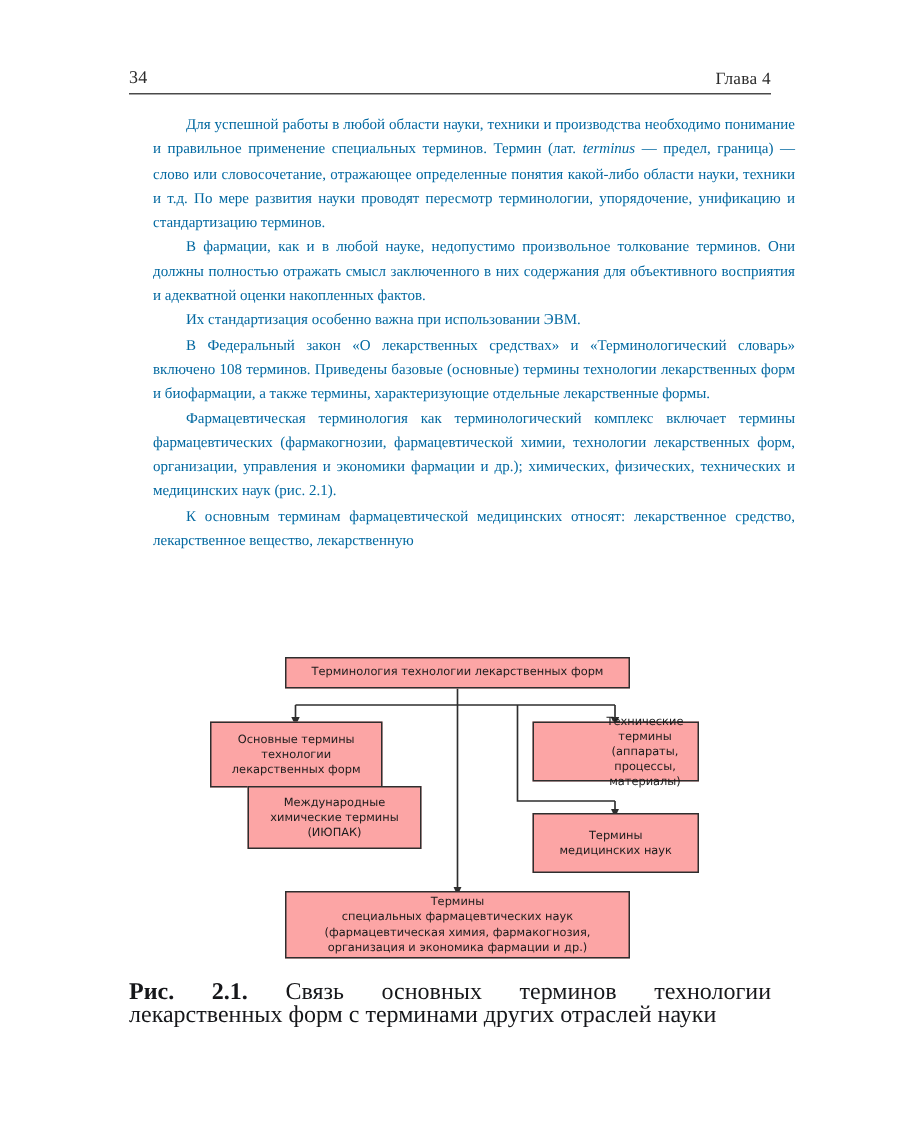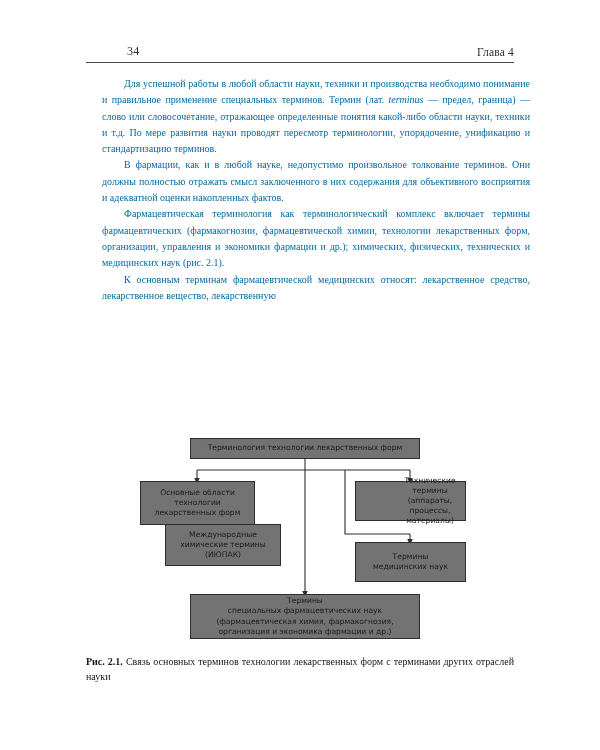--- a/index.html
+++ b/index.html
@@ -26,25 +26,24 @@
   .runhead {
     position: absolute;
     left: 86px;
     top: 44px;
     width: 428px;
     height: 22px;
   }
   .runhead-row {
     display: flex;
     justify-content: space-between;
-    align-items: center;
+    align-items: flex-end;
     font-size: 11.5px;
     color: #2b2b2b;
     letter-spacing: 0.2px;
-    margin-left: 41px;
   }
   .runhead-rule {
     margin-top: 3px;
     border-bottom: 1.3px solid #4a4a4a;
     width: 100%;
   }
   .folio { font-size: 12px; }
   .chaptertag { font-size: 11.5px; }
 
   
@@ -78,21 +77,21 @@
   .fig-canvas {
     position: absolute;
     left: 0; top: 0;
     width: 428px;
     height: 216px;
   }
   .node {
     position: absolute;
     box-sizing: border-box;
     border: 1.1px solid #2e2e2e;
-    background: #737373;
+    background: #fca5a5;
     font-family: "DejaVu Sans", "Liberation Sans", sans-serif;
     font-size: 7.6px;
     line-height: 10.2px;
     color: #1b1b1b;
     display: flex;
     align-items: center;
     justify-content: center;
     text-align: center;
     padding: 2px 4px;
     white-space: pre-line;
@@ -103,21 +102,21 @@
   #node-iupac  { left: 79px;  top: 92px; width: 116px; height: 42px; }
   #node-med    { left: 269px; top: 110px; width: 111px; height: 40px; }
   #node-spec   { left: 104px; top: 162px; width: 230px; height: 45px; }
 
   
   .caption {
     position: absolute;
     left: 86px;
     top: 655px;
     width: 428px;
-    font-size: 10px;
+    font-size: 16px;
     line-height: 14.6px;
     text-align: justify;
     color: #16171a;
   }
   .caption b { font-weight: bold; }
 </style>
 </head>
 <body>
 
 <div class="page">
@@ -126,20 +125,22 @@
     <div class="runhead-row">
       <span class="folio">34</span>
       <span class="chaptertag">Глава 4</span>
     </div>
     <div class="runhead-rule"></div>
   </div>
 
   <div class="bodytext">
     <p><span>Для успешной работы в любой области науки, техники и производства необходимо понимание и правильное применение специальных терминов. Термин (лат. </span><span class="lat">terminus</span><span> — предел, граница) — слово или словосочетание, отражающее определенные понятия какой-либо области науки, техники и т.д. По мере развития науки проводят пересмотр терминологии, упорядочение, унификацию и стандартизацию терминов.</span></p>
     <p>В фармации, как и в любой науке, недопустимо произвольное толкование терминов. Они должны полностью отражать смысл заключенного в них содержания для объективного восприятия и адекватной оценки накопленных фактов.</p>
+    <p>Их стандартизация особенно важна при использовании ЭВМ.</p>
+    <p>В Федеральный закон «О лекарственных средствах» и «Терминологический словарь» включено 108 терминов. Приведены базовые (основные) термины технологии лекарственных форм и биофармации, а также термины, характеризующие отдельные лекарственные формы.</p>
     <p>Фармацевтическая терминология как терминологический комплекс включает термины фармацевтических (фармакогнозии, фармацевтической химии, технологии лекарственных форм, организации, управления и экономики фармации и др.); химических, физических, технических и медицинских наук (рис. 2.1).</p>
     <p>К основным терминам фармацевтической медицинских относят: лекарственное средство, лекарственное вещество, лекарственную</p>
   </div>
 
   <div class="figure">
 
     <svg class="fig-canvas" viewBox="0 0 428 216" xmlns="http://www.w3.org/2000/svg">
       <defs>
         <marker id="arw" markerWidth="7" markerHeight="7" refX="3" refY="3.2" orient="auto" markerUnits="userSpaceOnUse">
           <path d="M0,0.4 L6,3.2 L0,6 z" fill="#2e2e2e"></path>
@@ -159,21 +160,21 @@
         <path d="M137,93 L137,110" marker-end="url(#arw)"></path>
 
         <path d="M137,102 L137,102"></path>
 
         <path d="M259,38 L259,102 L324,102"></path>
         <path d="M324,102 L324,110" marker-end="url(#arw)"></path>
       </g>
     </svg>
 
     <div class="node" id="node-root">Терминология технологии лекарственных форм</div>
-    <div class="node" id="node-basic">Основные области
+    <div class="node" id="node-basic">Основные термины
 технологии
 лекарственных форм</div>
     <div class="node" id="node-tech">Технические термины
 (аппараты, процессы,
 материалы)</div>
     <div class="node" id="node-iupac">Международные
 химические термины
 (ИЮПАК)</div>
     <div class="node" id="node-med">Термины
 медицинских наук</div>

